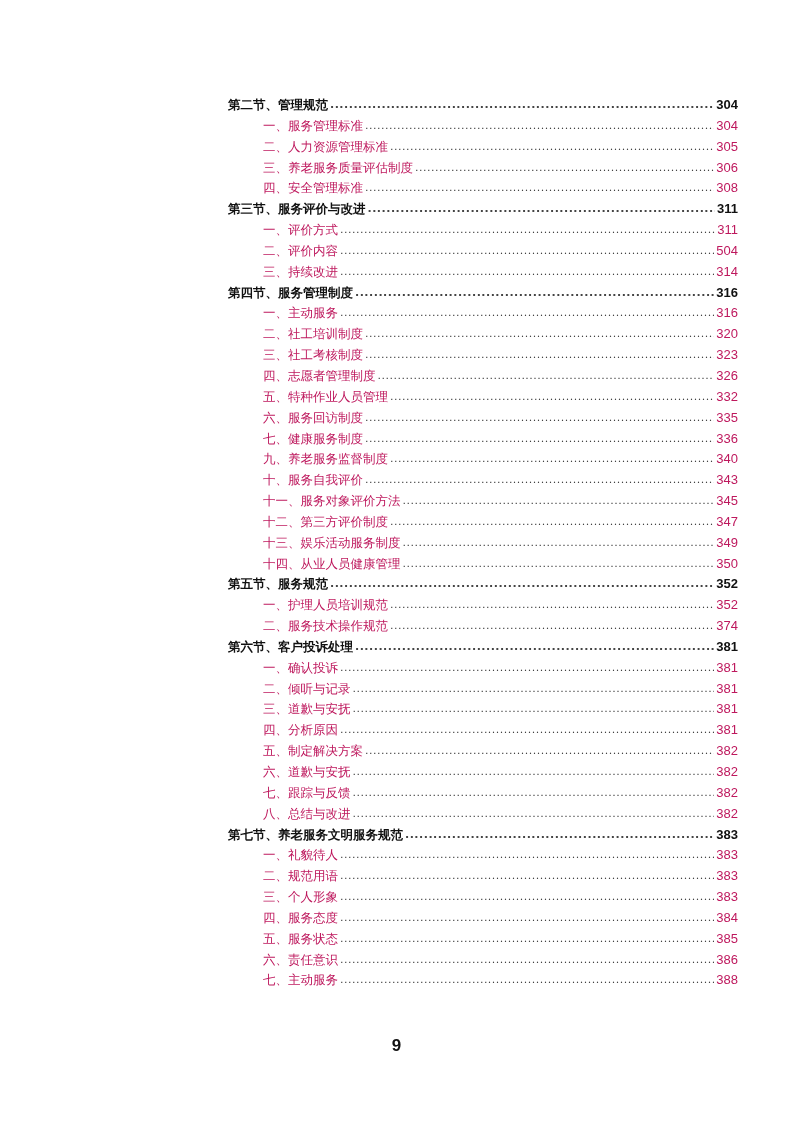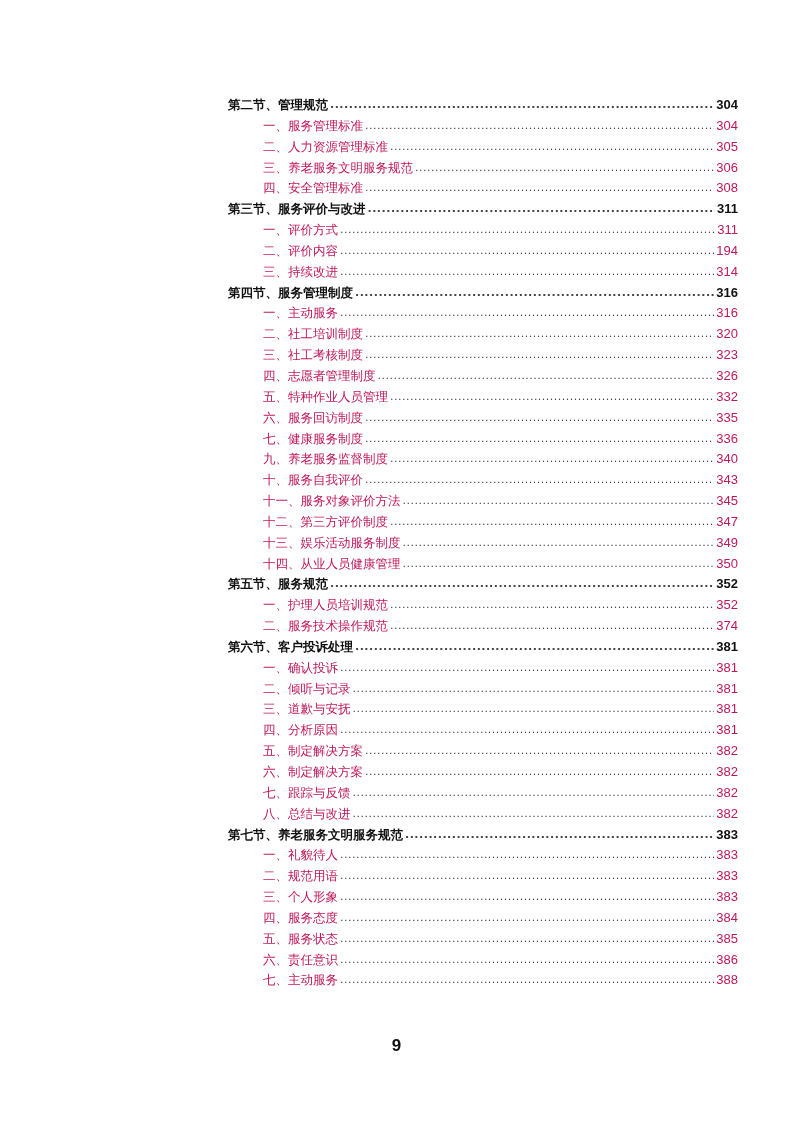--- a/index.html
+++ b/index.html
@@ -34,21 +34,21 @@
     <span class="label">一、服务管理标准</span>
     <span class="leader"></span>
     <span class="page">304</span>
   </div>
     <div class="toc-row item">
     <span class="label">二、人力资源管理标准</span>
     <span class="leader"></span>
     <span class="page">305</span>
   </div>
     <div class="toc-row item">
-    <span class="label">三、养老服务文明服务规范</span>
+    <span class="label">三、养老服务质量评估制度</span>
     <span class="leader"></span>
     <span class="page">306</span>
   </div>
     <div class="toc-row item">
     <span class="label">四、安全管理标准</span>
     <span class="leader"></span>
     <span class="page">308</span>
   </div>
     <div class="toc-row section">
     <span class="label">第三节、服务评价与改进</span>
@@ -56,21 +56,21 @@
     <span class="page">311</span>
   </div>
     <div class="toc-row item">
     <span class="label">一、评价方式</span>
     <span class="leader"></span>
     <span class="page">311</span>
   </div>
     <div class="toc-row item">
     <span class="label">二、评价内容</span>
     <span class="leader"></span>
-    <span class="page">194</span>
+    <span class="page">504</span>
   </div>
     <div class="toc-row item">
     <span class="label">三、持续改进</span>
     <span class="leader"></span>
     <span class="page">314</span>
   </div>
     <div class="toc-row section">
     <span class="label">第四节、服务管理制度</span>
     <span class="leader"></span>
     <span class="page">316</span>
@@ -179,21 +179,21 @@
     <span class="label">四、分析原因</span>
     <span class="leader"></span>
     <span class="page">381</span>
   </div>
     <div class="toc-row item">
     <span class="label">五、制定解决方案</span>
     <span class="leader"></span>
     <span class="page">382</span>
   </div>
     <div class="toc-row item">
-    <span class="label">六、制定解决方案</span>
+    <span class="label">六、道歉与安抚</span>
     <span class="leader"></span>
     <span class="page">382</span>
   </div>
     <div class="toc-row item">
     <span class="label">七、跟踪与反馈</span>
     <span class="leader"></span>
     <span class="page">382</span>
   </div>
     <div class="toc-row item">
     <span class="label">八、总结与改进</span>

